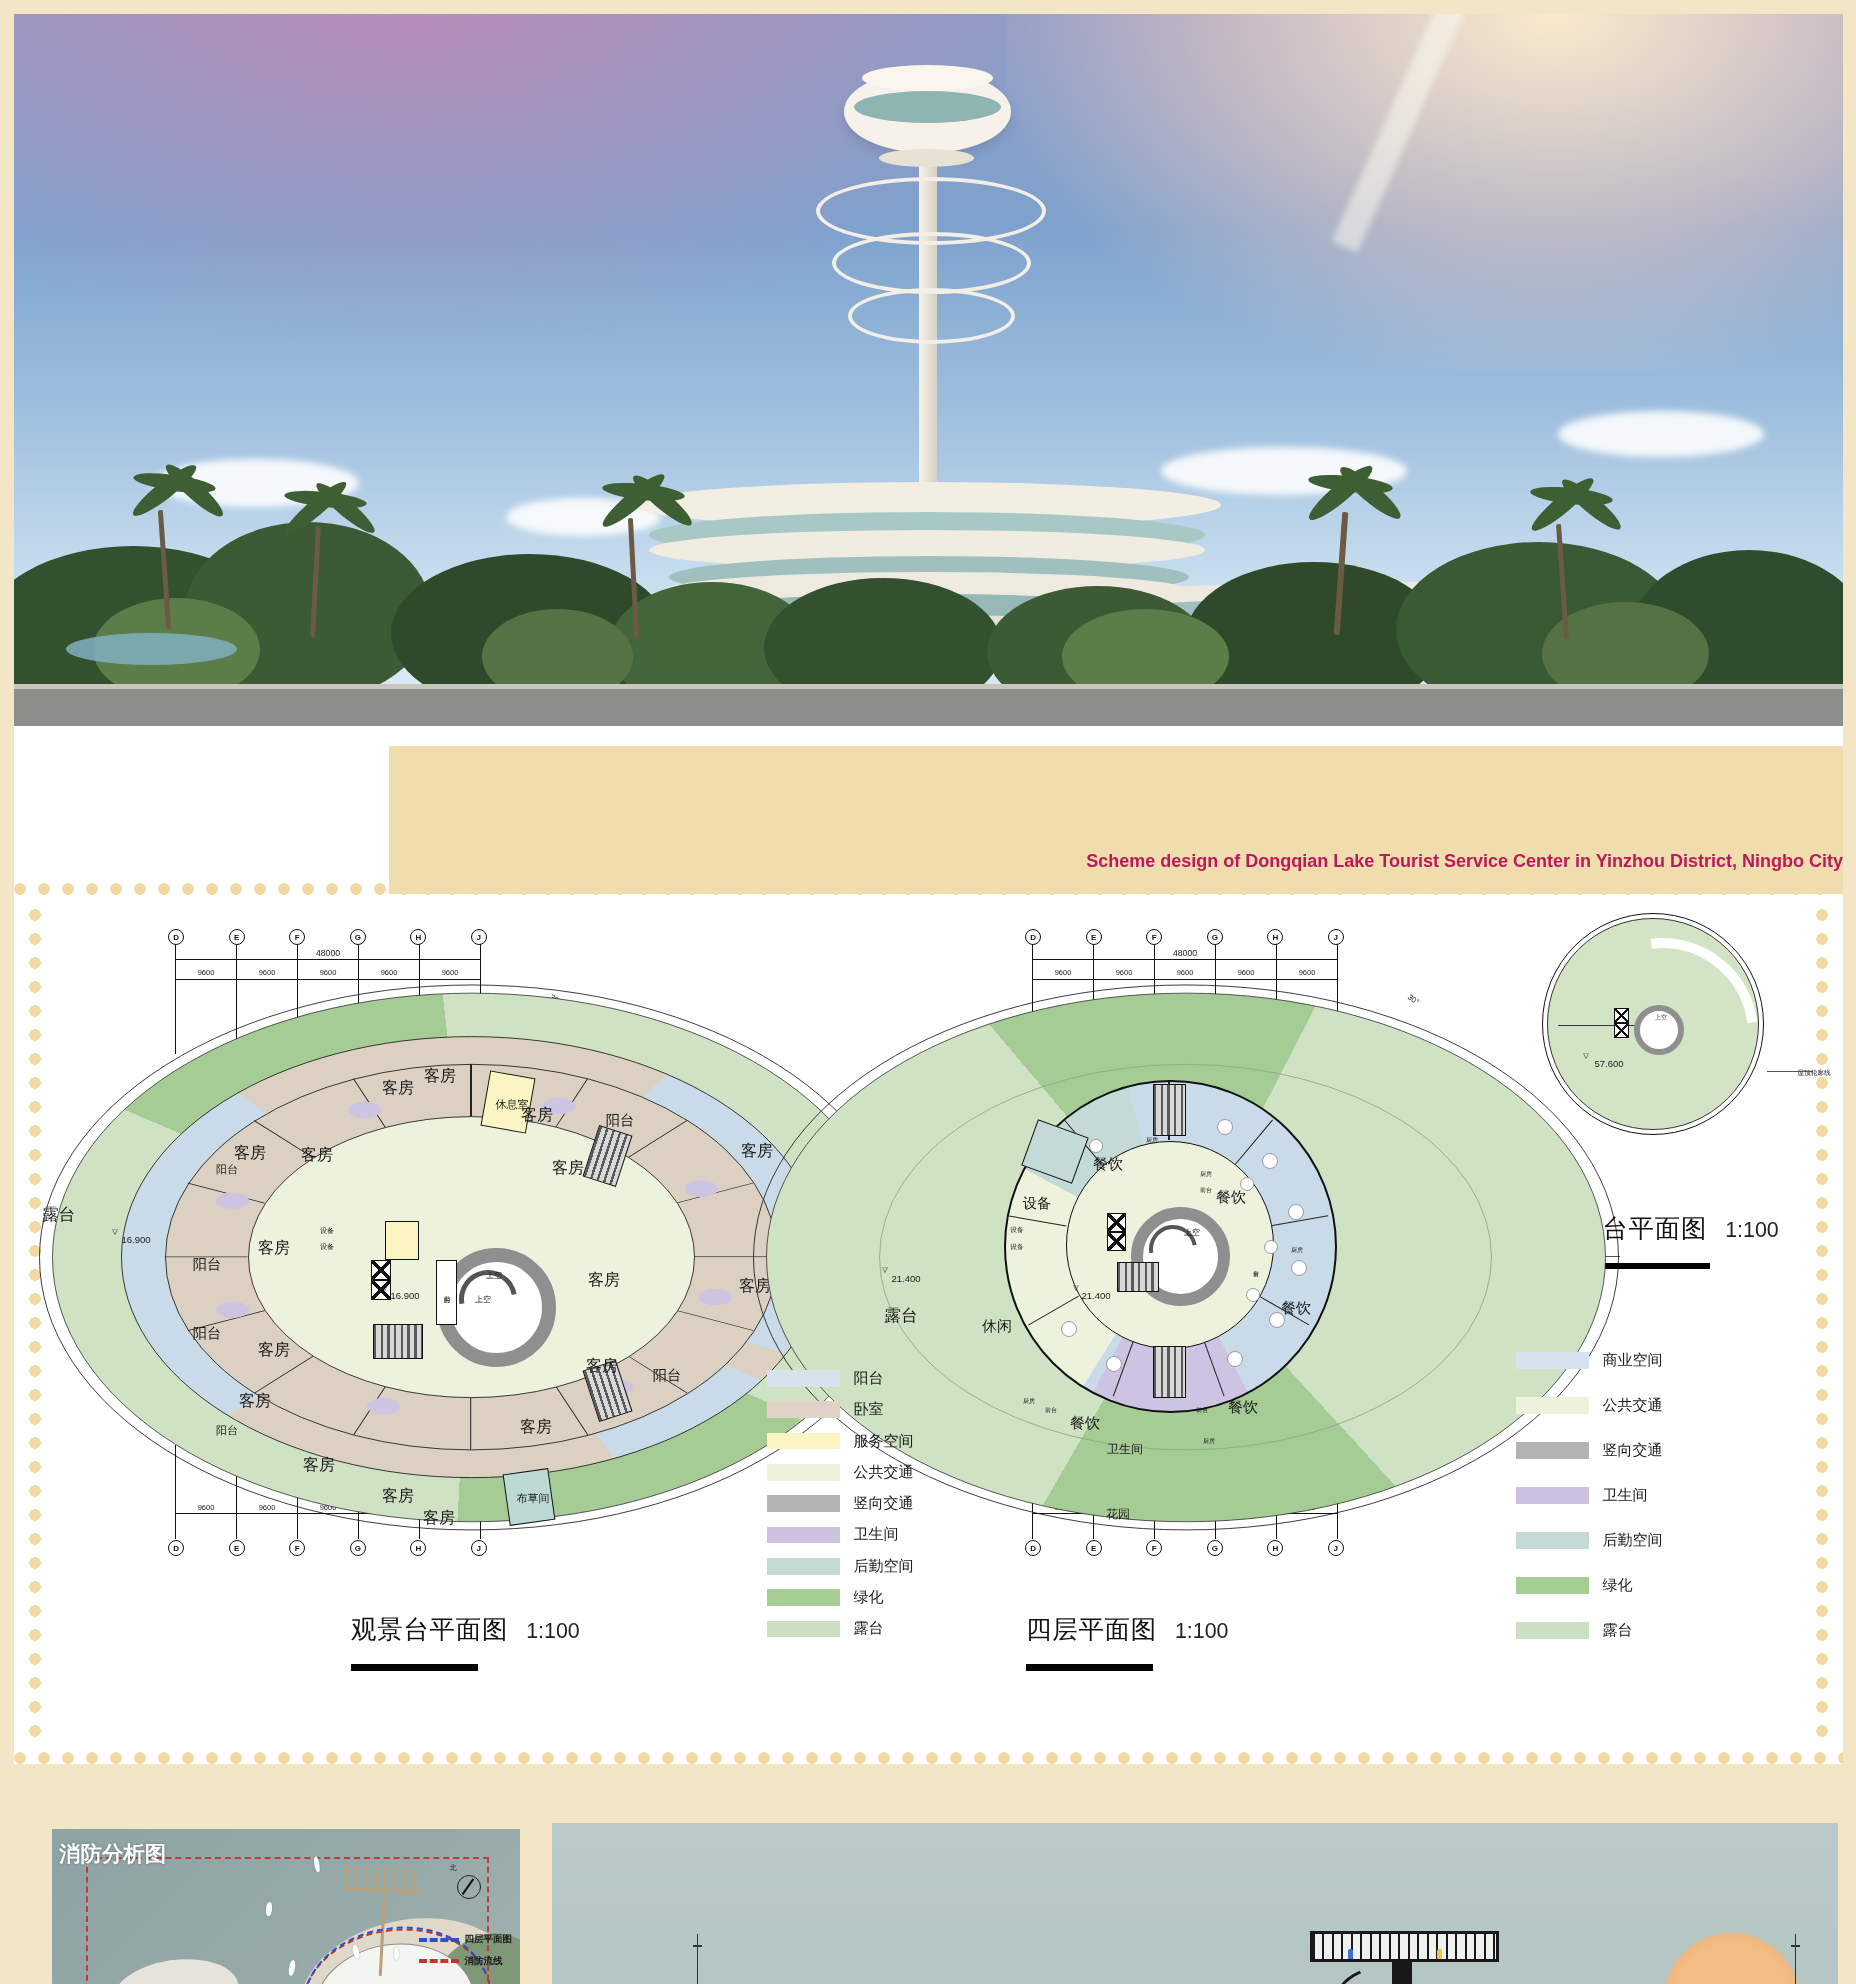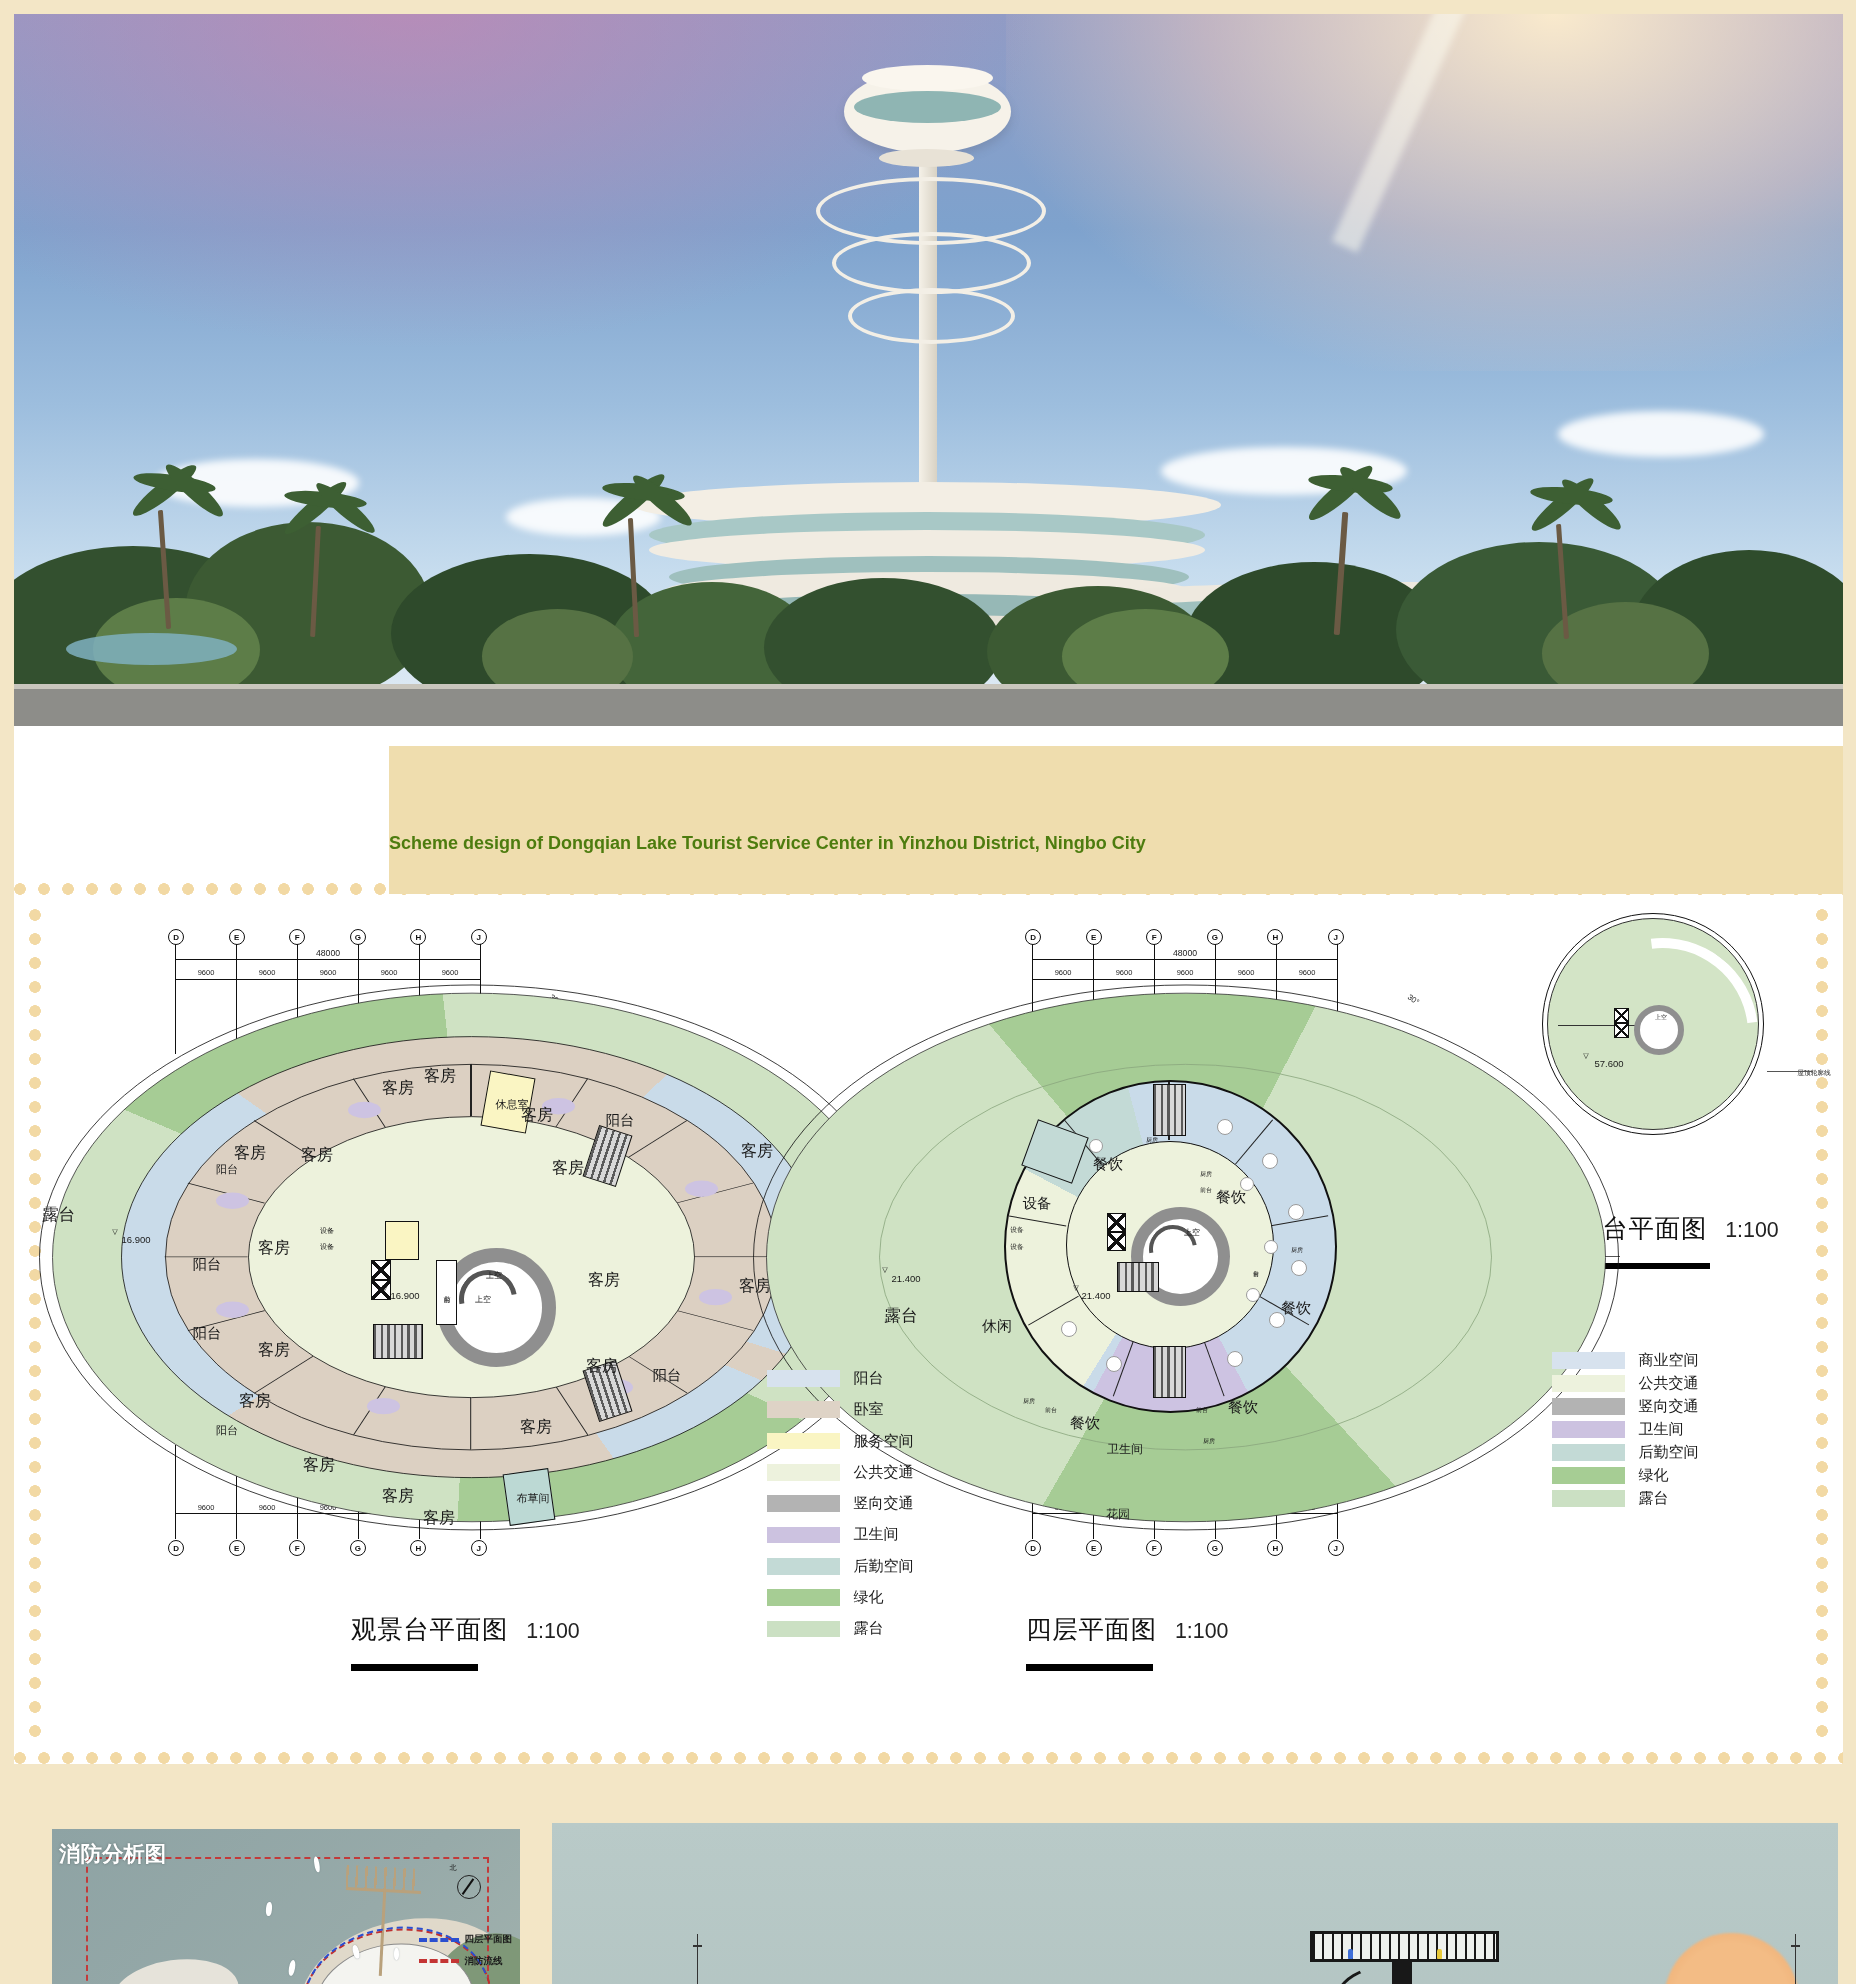--- a/index.html
+++ b/index.html
@@ -126,21 +126,21 @@
   </div>
 
   <div class="abs" style="left:14px;top:726px;width:1829px;height:1038px;background:#fff"></div>
 
   <div class="dots-h" style="left:14px;top:883px;width:1829px;z-index:1"></div>
   <div class="dots-v" style="left:29px;top:909px;height:838px;z-index:1"></div>
   <div class="dots-v" style="left:1816px;top:909px;height:838px;z-index:1"></div>
   <div class="dots-h" style="left:14px;top:1752px;width:1829px;z-index:1"></div>
 
   <div class="abs" style="left:389px;top:746px;width:1454px;height:148px;background:#efddae;z-index:2">
-    <div class="abs" style="left:0;width:1454px;top:87px;text-align:left;font-size:18px;font-weight:bold;color:#4d7c0f">Scheme design of Dongqian Lake Tourist Service Center in Yinzhou District, Ningbo City</div>
+    <div class="abs" style="left:0;width:1454px;top:105px;text-align:right;font-size:18px;font-weight:bold;color:#be185d">Scheme design of Dongqian Lake Tourist Service Center in Yinzhou District, Ningbo City</div>
   </div>
 
   <div class="gridrow" style="left:168px;top:929px;width:319px;z-index:2">
       <span class="gcirc">D</span>
       <span class="gcirc">E</span>
       <span class="gcirc">F</span>
       <span class="gcirc">G</span>
       <span class="gcirc">H</span>
       <span class="gcirc">J</span>
     </div>
@@ -436,21 +436,21 @@
       </div>
       <div class="legend-row">
         <span class="sw rect" style="background: rgb(166, 205, 148);"></span>
         <span class="sw-label">绿化</span>
       </div>
       <div class="legend-row">
         <span class="sw rect" style="background: rgb(203, 224, 195);"></span>
         <span class="sw-label">露台</span>
       </div>
     </div>
-  <div class="legend" style="left:1552px;top:1351px;gap:4px;z-index:2">
+  <div class="legend" style="left:1516px;top:1351px;gap:26px;z-index:2">
       <div class="legend-row">
         <span class="sw rect" style="background: rgb(215, 226, 238);"></span>
         <span class="sw-label">商业空间</span>
       </div>
       <div class="legend-row">
         <span class="sw rect" style="background: rgb(237, 242, 221);"></span>
         <span class="sw-label">公共交通</span>
       </div>
       <div class="legend-row">
         <span class="sw rect" style="background: rgb(179, 179, 179);"></span>

